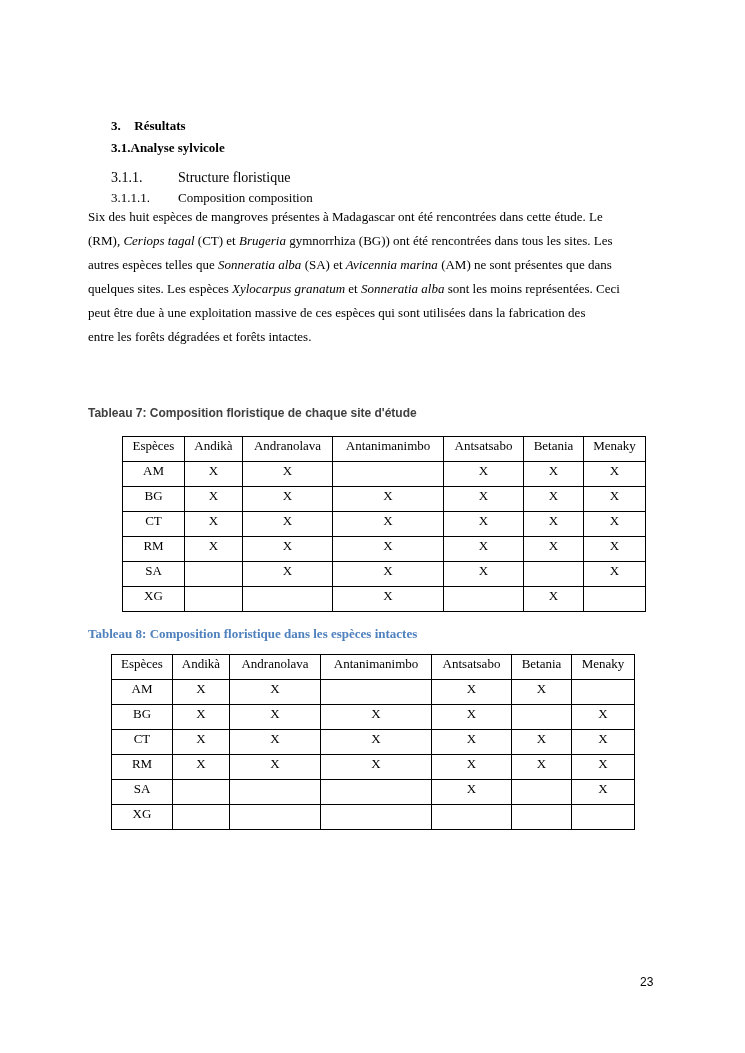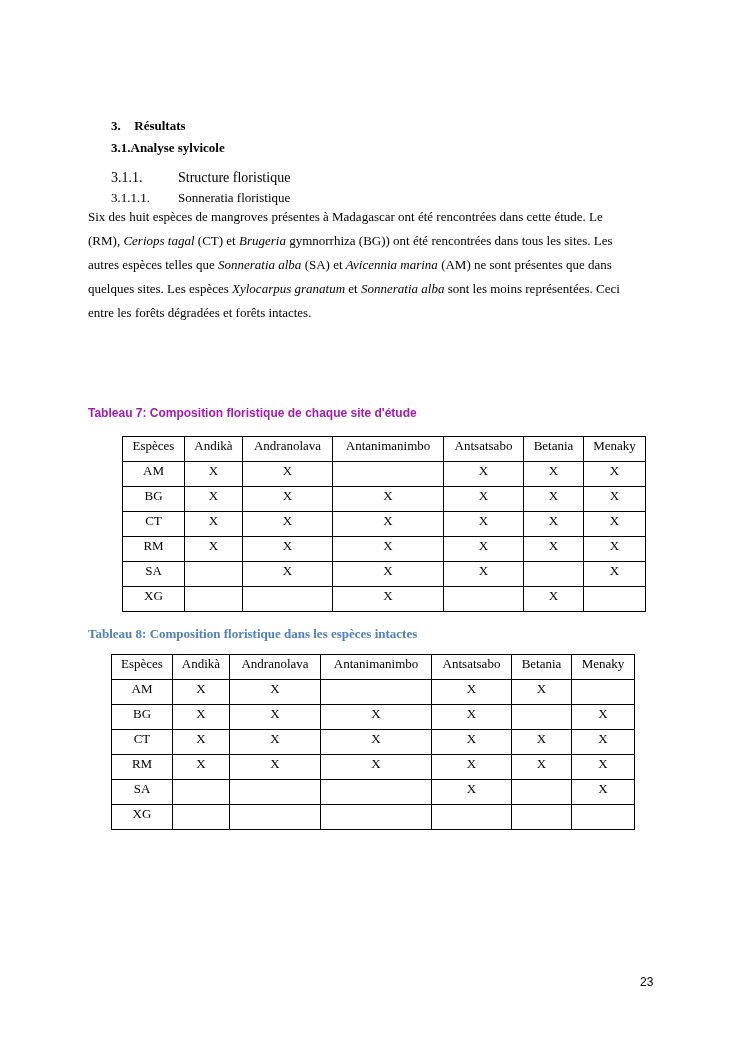--- a/index.html
+++ b/index.html
@@ -8,21 +8,21 @@
   .abs { position: absolute; }
   .h1 { left: 111px; top: 118px; font-size: 13px; font-weight: bold; }
   .h1 .num { display: inline-block; width: 20px; }
   .h2 { left: 111px; top: 140px; font-size: 13px; font-weight: bold; }
   .h3 { left: 111px; top: 170px; font-size: 14px; }
   .h4 { left: 111px; top: 190px; font-size: 13px; }
   .h3 .num, .h4 .num { display: inline-block; width: 67px; }
   .para { left: 88px; top: 205px; width: 580px; font-size: 13px; line-height: 24px; }
   .para p { margin: 0; white-space: nowrap; }
   .cap7 { left: 88px; top: 406px; font-family: "Liberation Sans", sans-serif;
-          font-size: 12px; font-weight: bold; color: #a21caf; }
+          font-size: 12px; font-weight: bold; color: #404040; }
   .cap8 { left: 88px; top: 626px; font-family: "Liberation Serif", serif;
           font-size: 13px; font-weight: bold; color: #4f81bd; }
   table.t { position: absolute; border-collapse: collapse; font-size: 13px; table-layout: fixed; }
   table.t td, table.t th { border: 1px solid #000; text-align: center; font-weight: normal;
           padding: 0; height: 23px; vertical-align: top; line-height: 16px; padding-top: 1px; }
   table.t .gr { border-left-color: #9a9a9a; }
   #t7 { left: 122px; top: 436px; width: 523px; }
   #t8 { left: 111px; top: 654px; width: 523px; }
   .pageno { left: 640px; top: 975px; font-family: "Liberation Sans", sans-serif; font-size: 12px; }
 </style>
@@ -33,28 +33,29 @@
   <span class="num">3.</span>
   <span>Résultats</span>
 </div>
 <div class="abs h2">
   <span>3.1.</span><span>Analyse sylvicole</span>
 </div>
 <div class="abs h3">
   <span class="num">3.1.1.</span><span>Structure floristique</span>
 </div>
 <div class="abs h4">
-  <span class="num">3.1.1.1.</span><span>Sonneratia floristique</span>
+  <span class="num">3.1.1.1.</span><span>Composition composition</span>
 </div>
 
 <div class="abs para">
   <p>Six des huit espèces de mangroves présentes à Madagascar ont été rencontrées dans cette étude. Le</p>
   <p><span>(RM)</span><i>, Ceriops tagal</i><span> (CT) et </span><i>Brugeria</i><span> gymnorrhiza (BG)) ont été rencontrées dans tous les sites. Les</span></p>
   <p><span>autres espèces telles que </span><i>Sonneratia alba</i><span> (SA) et </span><i>Avicennia marina</i><span> (AM) ne sont présentes que dans</span></p>
   <p><span>quelques sites. Les espèces </span><i>Xylocarpus granatum</i><span> et </span><i>Sonneratia alba</i><span> sont les moins représentées. Ceci</span></p>
+  <p>peut être due à une exploitation massive de ces espèces qui sont utilisées dans la fabrication des</p>
   <p>entre les forêts dégradées et forêts intactes.</p>
 </div>
 
 <div class="abs cap7">Tableau 7: Composition floristique de chaque site d'étude</div>
 <table class="t" id="t7">
   <colgroup>
       <col style="width:62px">
       <col style="width:58px">
       <col style="width:90px">
       <col style="width:111px">

